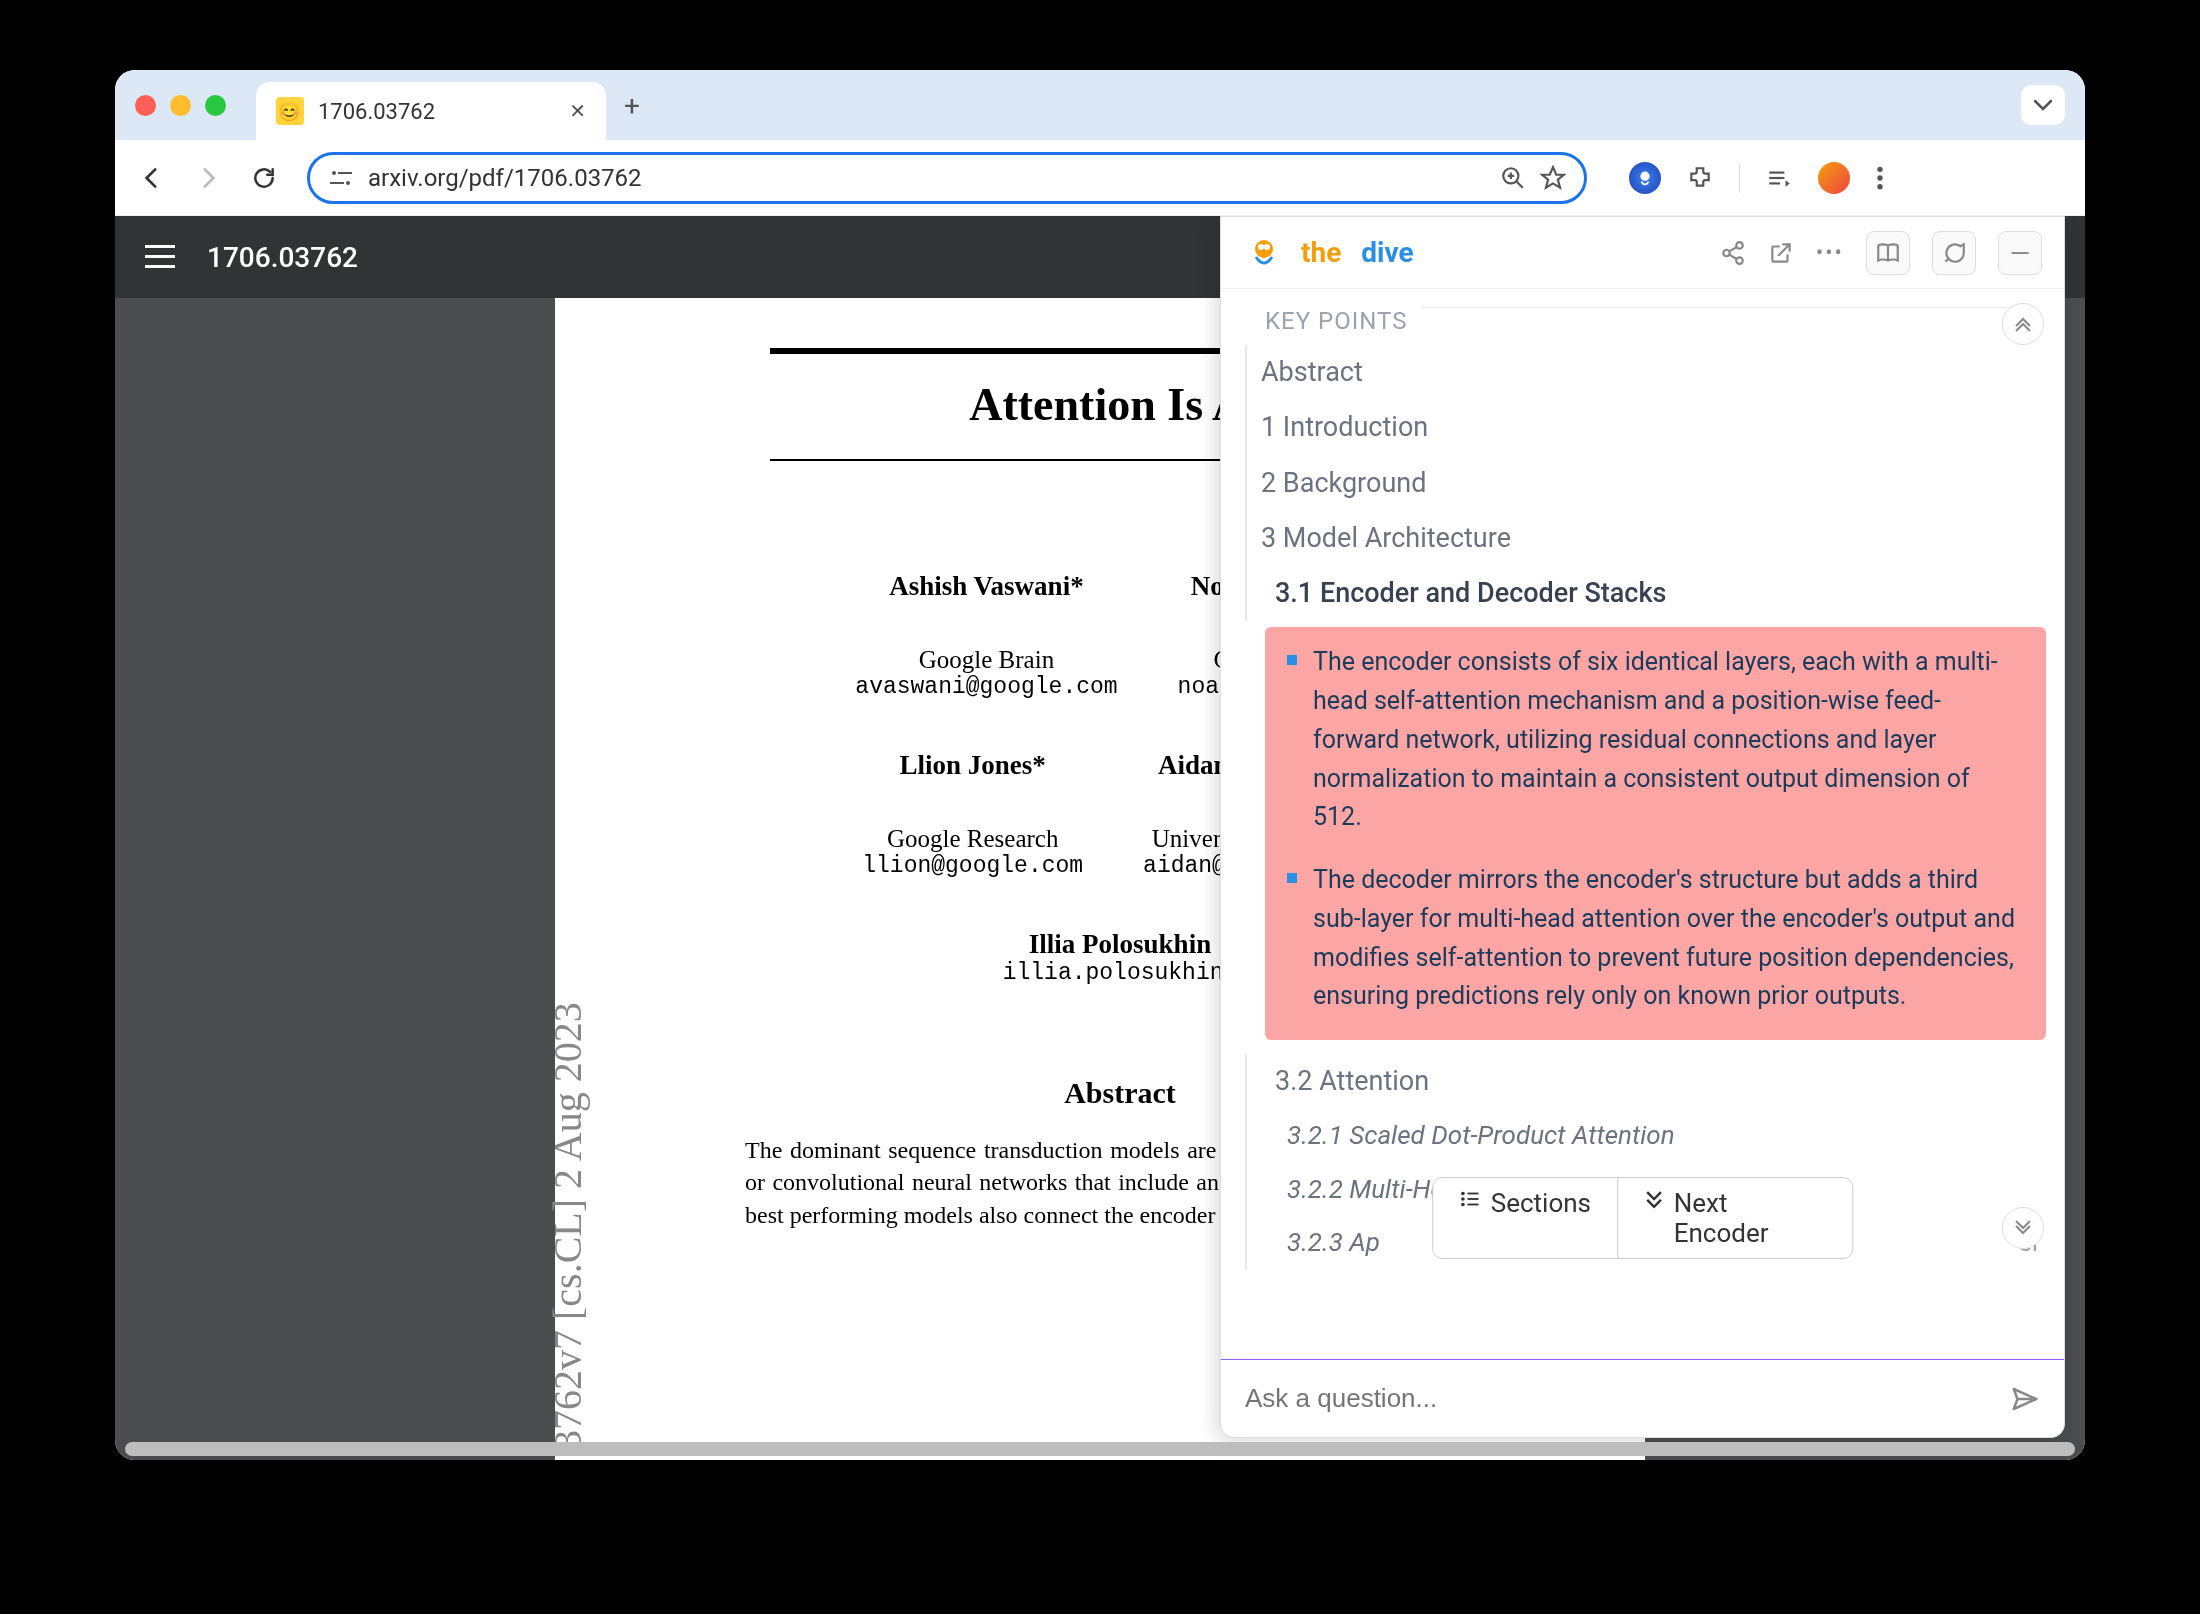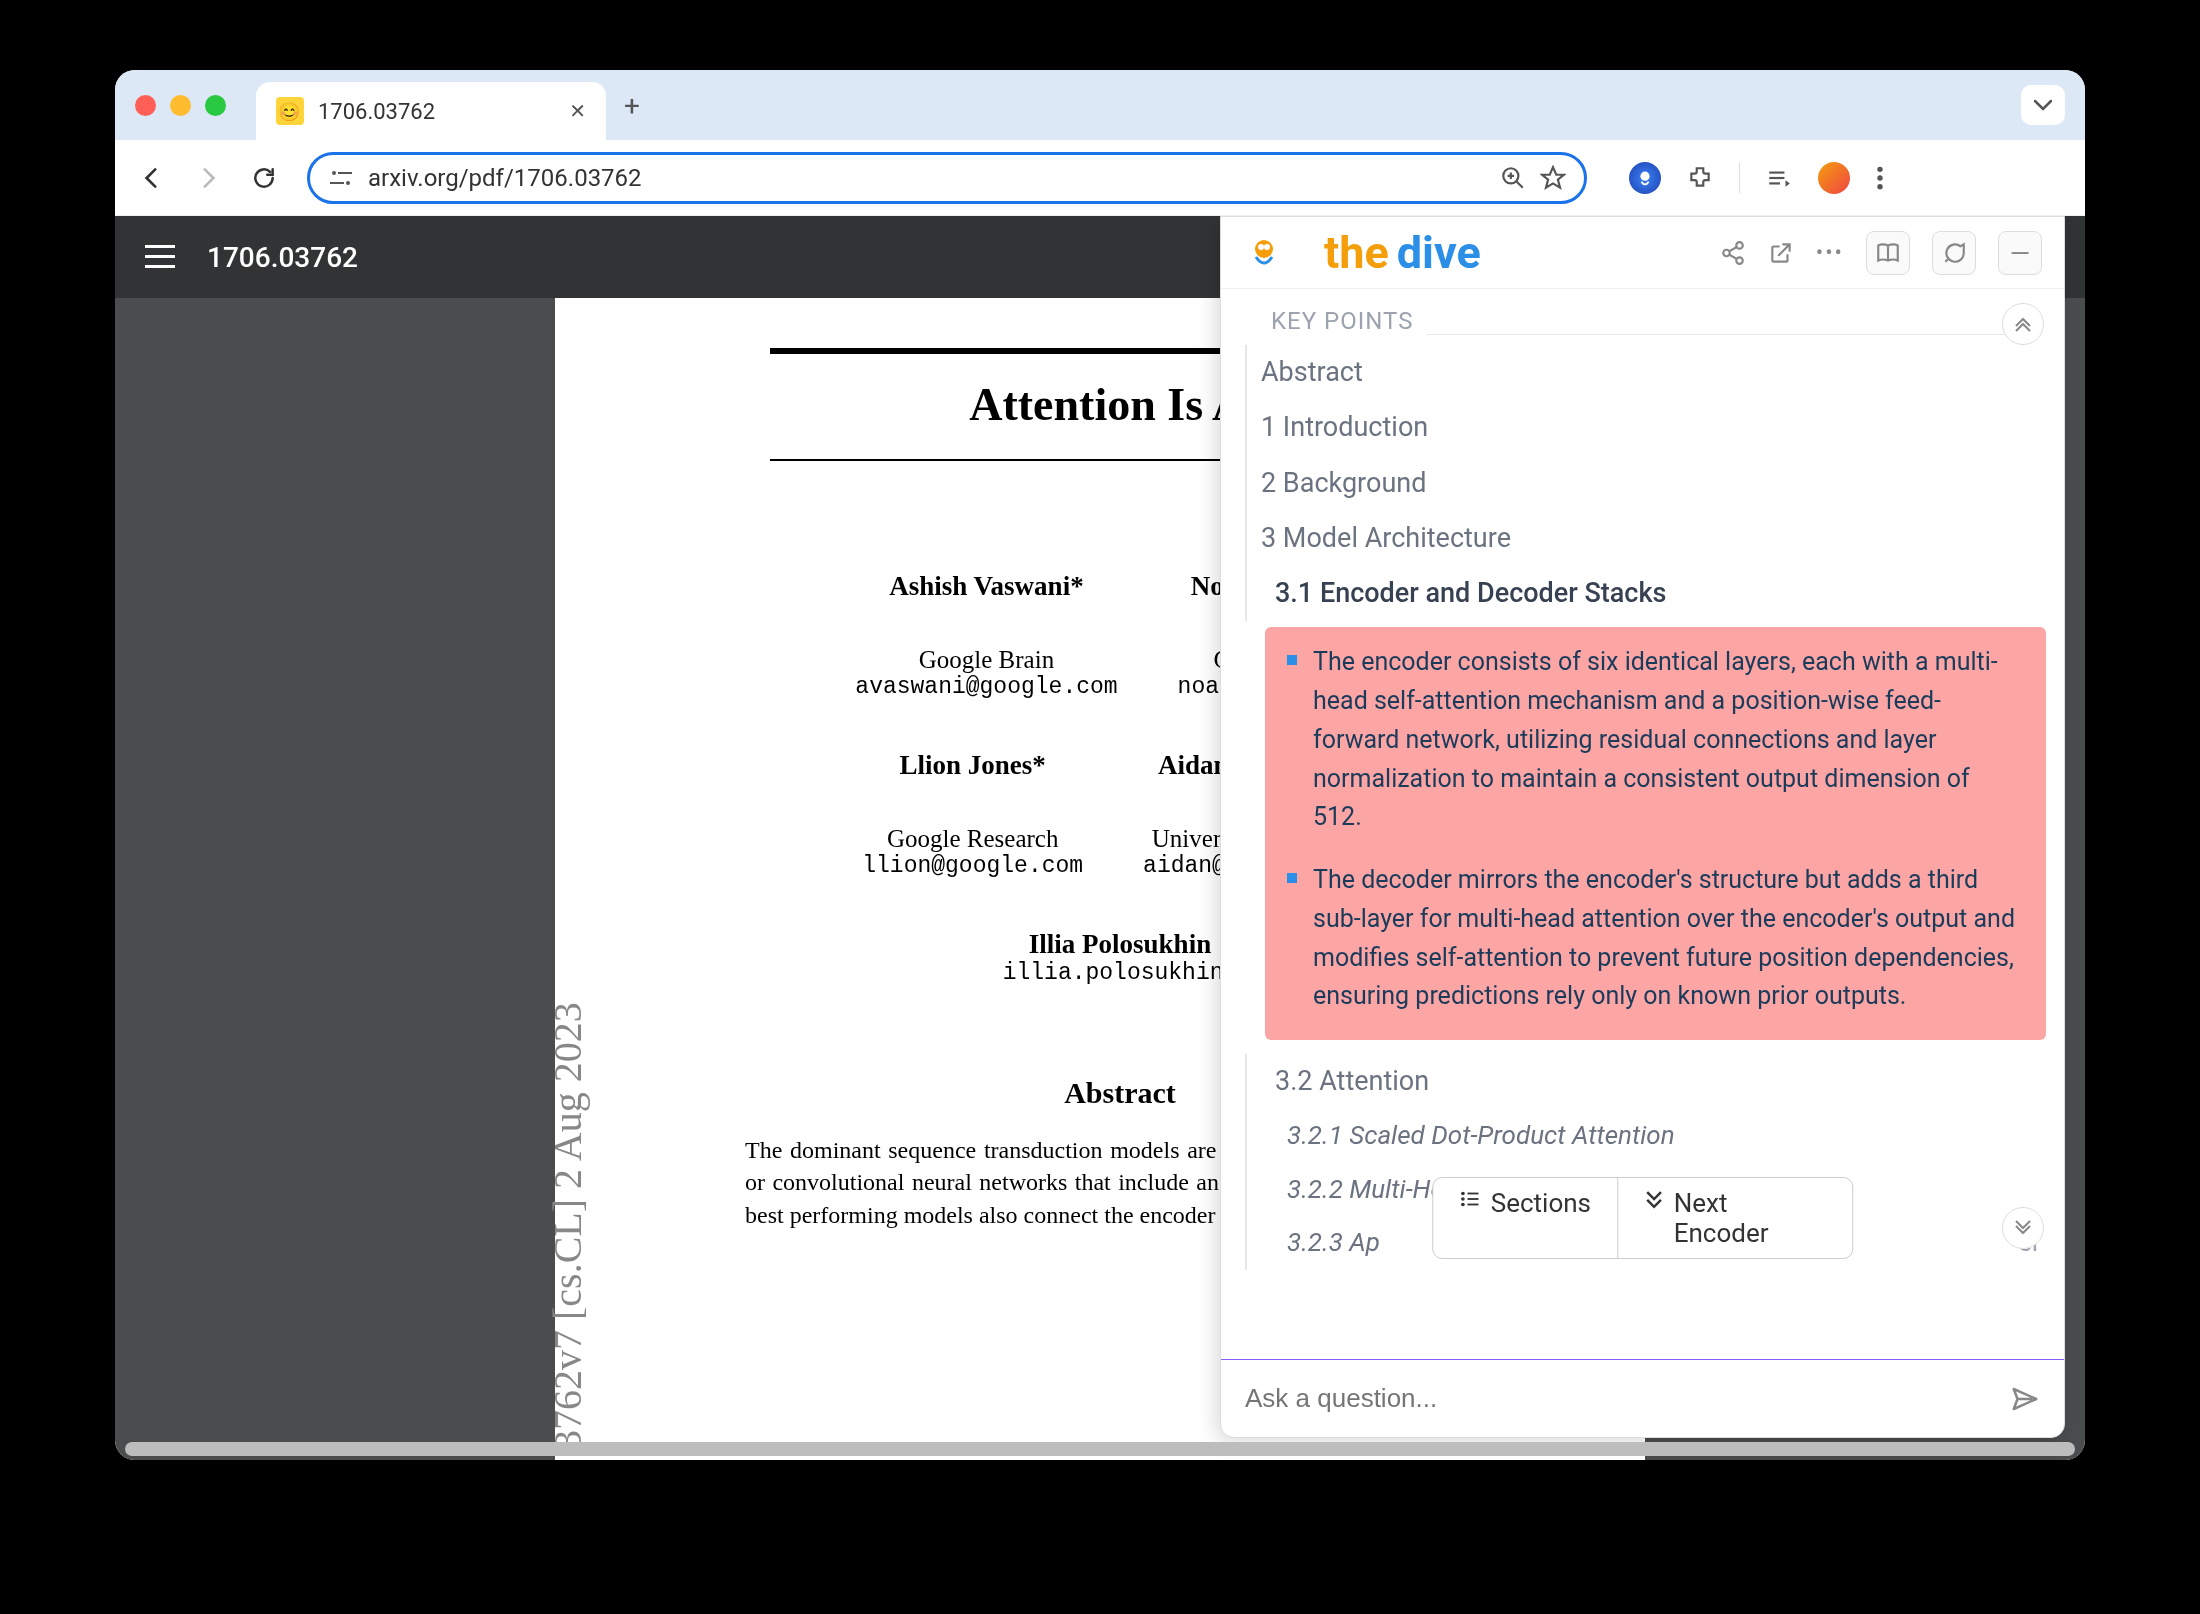--- a/index.html
+++ b/index.html
@@ -170,35 +170,34 @@
   z-index: 5;
 }
 .sp-header {
   height: 72px;
   display: flex;
   align-items: center;
   padding: 0 22px;
   gap: 16px;
   border-bottom: 1px solid #eee;
 }
-.sp-logo { display: flex; align-items: center; gap: 8px; font-size: 45px; font-weight: 700; margin-left: 23px; }
+.sp-logo { display: flex; align-items: center; gap: 20px; font-size: 28px; font-weight: 700; }
 .sp-logo .the { color: #F59E0B; }
 .sp-logo .dive { color: #2B8FE8; }
 .sp-logo-icon {
   width: 42px; height: 42px;
   display:flex;align-items:center;justify-content:center;
 }
 .sp-header-icons { margin-left: auto; display: flex; align-items: center; gap: 22px; color: #888; font-size: 24px;}
 .sp-header-icons .boxed { border: 1px solid #ddd; border-radius: 8px; width: 44px; height: 44px; display:flex;align-items:center;justify-content:center; background:#fafafa;}
 .sp-body { flex: 1; overflow: hidden; position: relative; padding: 18px 0 0 0;}
 .sp-keypoints-label {
-  display: flex; align-items: flex-end; gap: 14px;
+  display: flex; align-items: flex-start; gap: 14px;
   color: #9CA3AF; font-size: 24px; letter-spacing: 1px;
-  padding: 0 34px;
-  margin-left: 16px;
+  padding: 0 44px;
 }
 .sp-keypoints-label .line { flex:1; height:1px; background:#e5e7eb; }
 .collapse-up {
   position: absolute; right: 20px; top: 14px;
   width: 42px; height: 42px; border: 1px solid #ddd; border-radius: 50%;
   display:flex;align-items:center;justify-content:center; color:#888; background:#fff; z-index: 6;
 }
 .collapse-down {
   position: absolute; right: 20px; bottom: 110px;
   width: 42px; height: 42px; border: 1px solid #ddd; border-radius: 50%;

